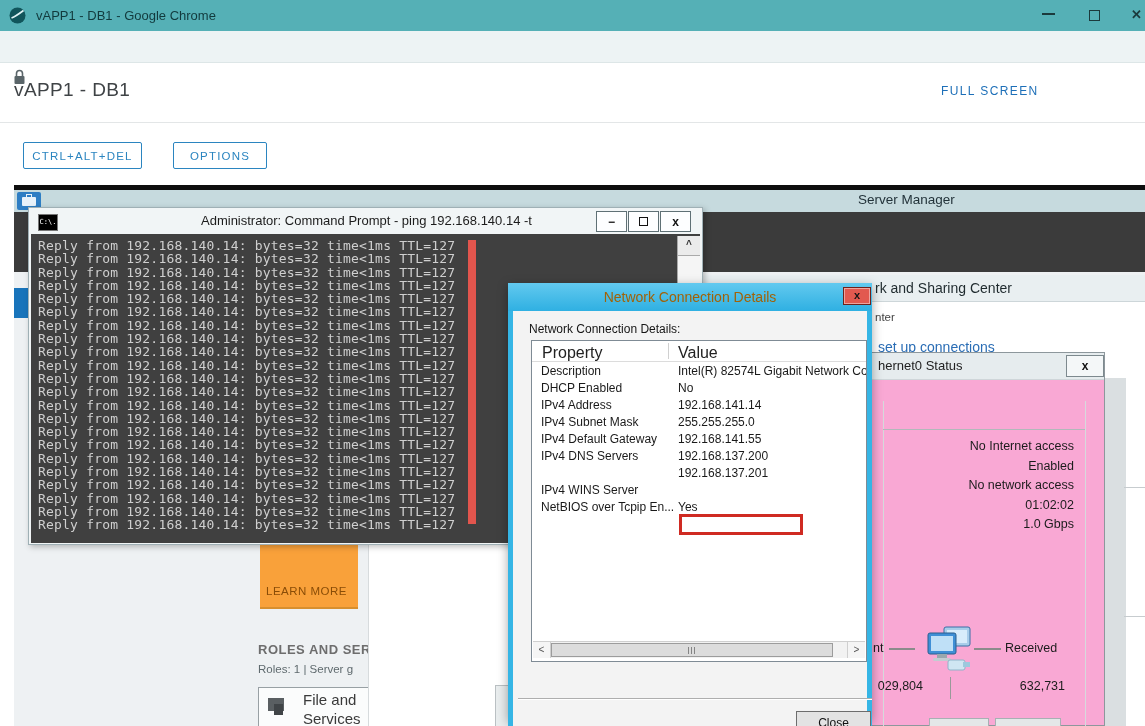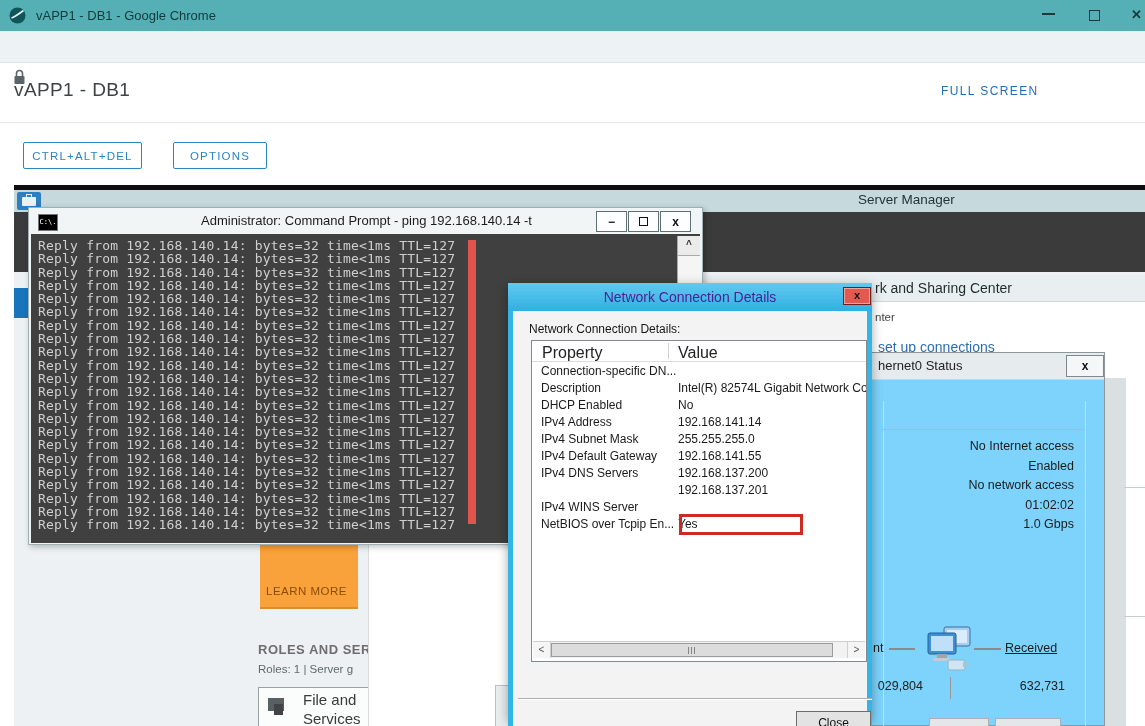--- a/index.html
+++ b/index.html
@@ -56,39 +56,39 @@
            display:flex;align-items:center;justify-content:center;font-weight:700;font-size:12px;color:#111;cursor:pointer;}
   .cmd-body{left:2px;top:26px;width:669px;height:309px;background:#404040;overflow:hidden;}
   .cmd-output{position:absolute;left:7px;top:5px;font-family:"DejaVu Sans Mono",monospace;font-size:13px;
               line-height:13.3px;color:#cfcfcf;letter-spacing:.2px;white-space:pre;}
   .cmd-redbar{left:437px;top:6px;width:8px;height:284px;background:#e2554d;}
   .cmd-scroll{left:646px;top:2px;width:23px;height:305px;background:#f5f5f5;border-left:1px solid #aaa;box-sizing:border-box;}
   .cmd-scroll-up{left:0;top:0;width:22px;height:19px;background:#ebebeb;border-bottom:1px solid #aaa;
                  text-align:center;font-size:10px;font-weight:700;color:#333;line-height:18px;cursor:pointer;}
 
   
-  .eth-win{left:758px;top:352px;width:347px;height:374px;background:#7dd3fc;border:1px solid #8d979c;box-sizing:border-box;z-index:4;}
+  .eth-win{left:758px;top:352px;width:347px;height:374px;background:#f9a8d4;border:1px solid #8d979c;box-sizing:border-box;z-index:4;}
   .eth-titlebar{left:0;top:0;width:345px;height:26px;background:#e6ecee;border-bottom:1px solid #cfd6d9;}
   .eth-title{left:119px;top:5px;font-size:13px;color:#222;white-space:nowrap;}
   .eth-close{left:307px;top:2px;width:38px;height:22px;background:#f4f7f8;border:1px solid #7d898e;box-sizing:border-box;
              display:flex;align-items:center;justify-content:center;font-weight:700;font-size:12px;color:#111;cursor:pointer;}
   .eth-vline-l{left:124px;top:48px;width:1px;height:326px;background:#d6dadc;}
   .eth-vline-r{left:326px;top:48px;width:1px;height:326px;background:#d6dadc;}
   .eth-hline{left:124px;top:76px;width:202px;height:1px;background:#b2b8ba;}
   .eth-values{left:122px;top:84px;width:193px;text-align:right;font-size:12.5px;line-height:19.6px;color:#1c1c1c;}
   .eth-frag{font-size:12.5px;color:#1c1c1c;white-space:nowrap;}
   .eth-dash{height:2px;background:#8b8b8b;}
   .eth-sep{left:191px;top:324px;width:1px;height:22px;background:#999;}
   .eth-num{font-size:12.5px;color:#1c1c1c;text-align:right;}
   .eth-btn-top{top:365px;height:9px;background:#e4e7e8;border:1px solid #a8b0b3;border-bottom:none;box-sizing:border-box;}
 
   
   .ncd-win{left:508px;top:283px;width:364px;height:437px;z-index:5;box-shadow:0 3px 10px rgba(0,0,0,.35);}
   .ncd-titlebar{left:0;top:0;width:364px;height:28px;background:linear-gradient(#62c9ef,#2fb0e2);}
-  .ncd-title{left:0;top:6px;width:364px;text-align:center;font-size:14px;color:#4c1d95;}
+  .ncd-title{left:0;top:6px;width:364px;text-align:center;font-size:14px;color:#a16207;}
   .ncd-close{left:335px;top:4px;width:28px;height:18px;background:#e2594f;border:1px solid #6e211c;box-sizing:border-box;
              box-shadow:inset 0 0 0 1px rgba(255,255,255,.45);text-align:center;line-height:15px;
              font-size:11px;font-weight:700;color:#151515;cursor:pointer;}
   .ncd-body{left:0;top:28px;width:364px;height:432px;background:#f3f3f3;border-left:5px solid #35b5e5;
             border-right:5px solid #35b5e5;border-bottom:5px solid #35b5e5;box-sizing:border-box;}
   .ncd-label{left:16px;top:11px;font-size:12px;color:#151515;}
   .ncd-table{left:18px;top:29px;width:336px;height:322px;background:#fff;border:1px solid #7f8b95;box-sizing:border-box;}
   .ncd-head{left:0;top:0;width:334px;height:20px;border-bottom:1px solid #dcdcdc;}
   .ncd-col{top:3px;font-size:16px;color:#222;}
   .ncd-colsep{left:136px;top:2px;width:1px;height:16px;background:#d0d0d0;}
@@ -206,21 +206,21 @@
       <rect x="20" y="2" width="26" height="19" rx="2" fill="#a9cdea" stroke="#3a6ea5"></rect>
       <rect x="23" y="5" width="20" height="13" fill="#d8ecfb"></rect>
       <rect x="4" y="8" width="28" height="21" rx="2" fill="#3f8fd6" stroke="#2b5f8f"></rect>
       <rect x="7" y="11" width="22" height="15" fill="#bfe0f7"></rect>
       <rect x="13" y="29" width="10" height="4" fill="#9aa7ad"></rect>
       <rect x="9" y="33" width="18" height="3" rx="1.5" fill="#c2ccd1"></rect>
       <rect x="24" y="35" width="17" height="10" rx="2" fill="#cfe6f2" stroke="#8fb4c9"></rect>
       <rect x="39" y="37" width="7" height="5" fill="#9cc8dd"></rect>
     </svg>
     <div class="abs eth-dash" style="left:215px;top:295px;width:27px;"></div>
-    <div class="abs eth-frag" style="left:246px;top:288px;text-decoration:underline;">Received</div>
+    <div class="abs eth-frag" style="left:246px;top:288px;">Received</div>
 
     <div class="abs eth-num" style="left:104px;top:326px;width:60px;">029,804</div>
     <div class="abs eth-sep"></div>
     <div class="abs eth-num" style="left:242px;top:326px;width:64px;">632,731</div>
 
     <div class="abs eth-btn-top" style="left:170px;width:60px;"></div>
     <div class="abs eth-btn-top" style="left:236px;width:66px;"></div>
   </div>
 
   <div class="abs ncd-win">
@@ -230,24 +230,20 @@
     <div class="abs ncd-body">
       <div class="abs ncd-label">Network Connection Details:</div>
       <div class="abs ncd-table">
         <div class="abs ncd-head">
           <div class="abs ncd-col" style="left:10px;">Property</div>
           <div class="abs ncd-colsep"></div>
           <div class="abs ncd-col" style="left:146px;">Value</div>
         </div>
         <div class="abs ncd-rows">
             <div class="ncd-row">
-              <span class="ncd-p">Connection-specific DN...</span>
-              <span class="ncd-v"></span>
-            </div>
-            <div class="ncd-row">
               <span class="ncd-p">Description</span>
               <span class="ncd-v">Intel(R) 82574L Gigabit Network Connect</span>
             </div>
             <div class="ncd-row">
               <span class="ncd-p">DHCP Enabled</span>
               <span class="ncd-v">No</span>
             </div>
             <div class="ncd-row">
               <span class="ncd-p">IPv4 Address</span>
               <span class="ncd-v">192.168.141.14</span>

